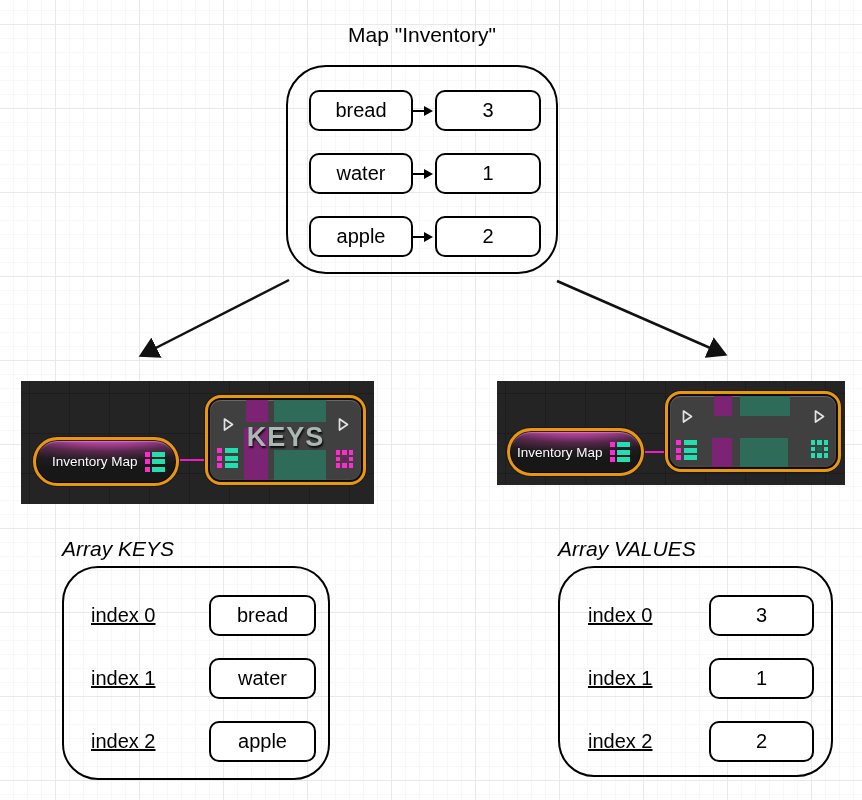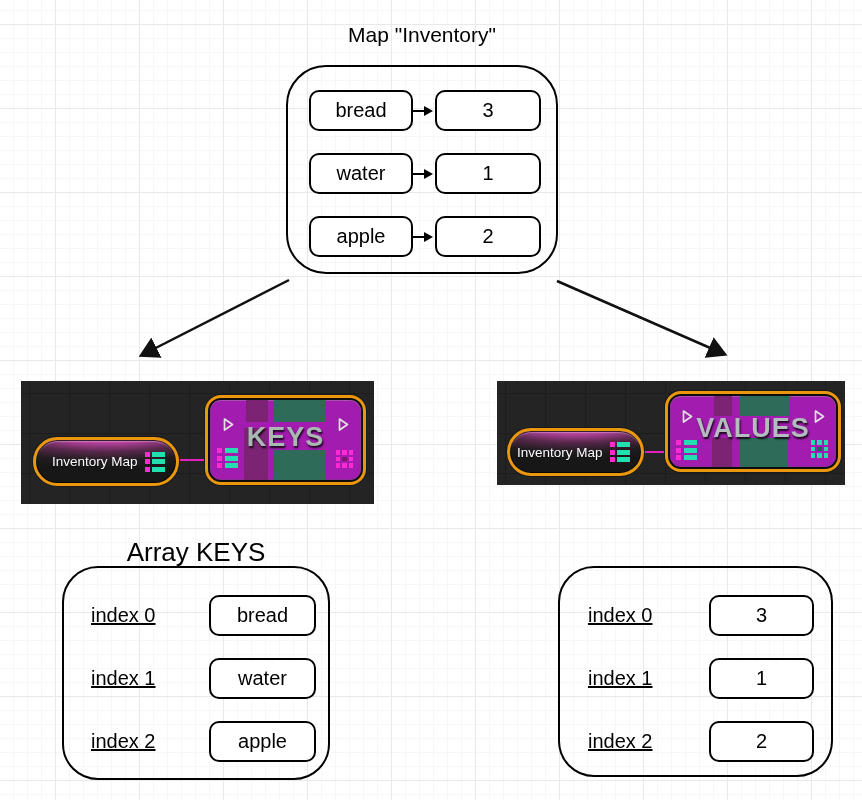--- a/index.html
+++ b/index.html
@@ -28,21 +28,21 @@
     border:2.5px solid #000; border-radius:40px; background:transparent;
   }
   .map-row { position:absolute; display:flex; align-items:center; }
   .cell-box {
     border:2.5px solid #000; border-radius:10px; background:#fff;
     display:flex; align-items:center; justify-content:center;
     font-size:20px;
   }
   .key-box { width:104px; height:41px; }
   .val-box { width:106px; height:41px; }
-  .arr-title { text-align:center; font-size:26px; }
+  .arr-title { font-size:21px;font-style:italic; }
   .arr-row { position:absolute; left:0; right:0; height:42px; display:flex; align-items:center;text-decoration:underline; }
   .index-label { font-size:20px; }
   .small-arrow-svg { display:block; }
 
   
   .ue-panel {
     position:absolute;
     background-color:#242424;
     background-image:
       linear-gradient(#1d1d1d 1px, transparent 1px),
@@ -63,21 +63,21 @@
     text-shadow:0 1px 1px rgba(0,0,0,.7);
   }
   .ue-node {
     position:absolute; z-index:2;
     border:3px solid #ea970e; border-radius:16px;
     background:#0d0d0d; padding:2px;
     box-shadow:0 0 0 1px #1a1a1a;
   }
   .node-body {
     position:relative; width:100%; height:100%;
-    border-radius:11px; background:#a21caf; overflow:hidden;
+    border-radius:11px; background:#404040; overflow:hidden;
     box-shadow: inset 0 1px 0 rgba(255,255,255,.18), inset 0 0 0 1px rgba(90,90,90,.25);
   }
   .blk { position:absolute; }
   .blk.purple { background:#7c2473; }
   .blk.teal   { background:#2e6b59; }
   .node-label {
     position:absolute; left:0; right:0; text-align:center;
     font-weight:bold; font-size:27px; letter-spacing:1px;
     color:#a9b8b3; text-shadow:1px 2px 2px rgba(0,0,0,.85);
   }
@@ -218,21 +218,20 @@
       </span>
     </div>
 
     <div class="ue-node" style="left:168px; top:10px; width:176px; height:81px;">
       <div class="node-body">
         <div class="blk purple" style="left:44px; top:0; width:18px; height:20px;"></div>
         <div class="blk teal" style="left:70px; top:0; width:50px; height:20px;"></div>
         <div class="blk purple" style="left:42px; top:42px; width:20px; height:29px;"></div>
         <div class="blk teal" style="left:70px; top:42px; width:48px; height:29px;"></div>
 
-        <div class="node-label" style="top:17px; color:#b3bdbd;">VALUES</div>
 
         <svg class="exec-pin" style="left:9px; top:12px;" viewBox="0 0 16 17">
           <path d="M4.5 3 L12.5 8.5 L4.5 14 Z" fill="none" stroke="#e2e2e2" stroke-width="1.7" stroke-linejoin="round"></path>
         </svg>
         <svg class="exec-pin" style="right:9px; top:12px;" viewBox="0 0 16 17">
           <path d="M4.5 3 L12.5 8.5 L4.5 14 Z" fill="none" stroke="#e2e2e2" stroke-width="1.7" stroke-linejoin="round"></path>
         </svg>
 
         <span class="map-pin" style="left:6px; top:44px;">
           <i class="k"></i>
@@ -268,20 +267,21 @@
     <div class="arr-row" style="top:89px;">
       <span class="index-label" style="margin-left:27px;">index 1</span>
       <div class="cell-box" style="position:absolute; left:145px; width:107px; height:41px;">water</div>
     </div>
     <div class="arr-row" style="top:152px;">
       <span class="index-label" style="margin-left:27px;">index 2</span>
       <div class="cell-box" style="position:absolute; left:145px; width:107px; height:41px;">apple</div>
     </div>
   </div>
 
+  <div class="abs arr-title" style="left:558px; top:537px; width:275px;">Array VALUES</div>
 
   <div class="abs round-container" style="left:558px; top:566px; width:275px; height:211px; border-radius:36px;">
     <div class="arr-row" style="top:26px;">
       <span class="index-label" style="margin-left:28px;">index 0</span>
       <div class="cell-box" style="position:absolute; left:149px; width:105px; height:41px;">3</div>
     </div>
     <div class="arr-row" style="top:89px;">
       <span class="index-label" style="margin-left:28px;">index 1</span>
       <div class="cell-box" style="position:absolute; left:149px; width:105px; height:41px;">1</div>
     </div>

